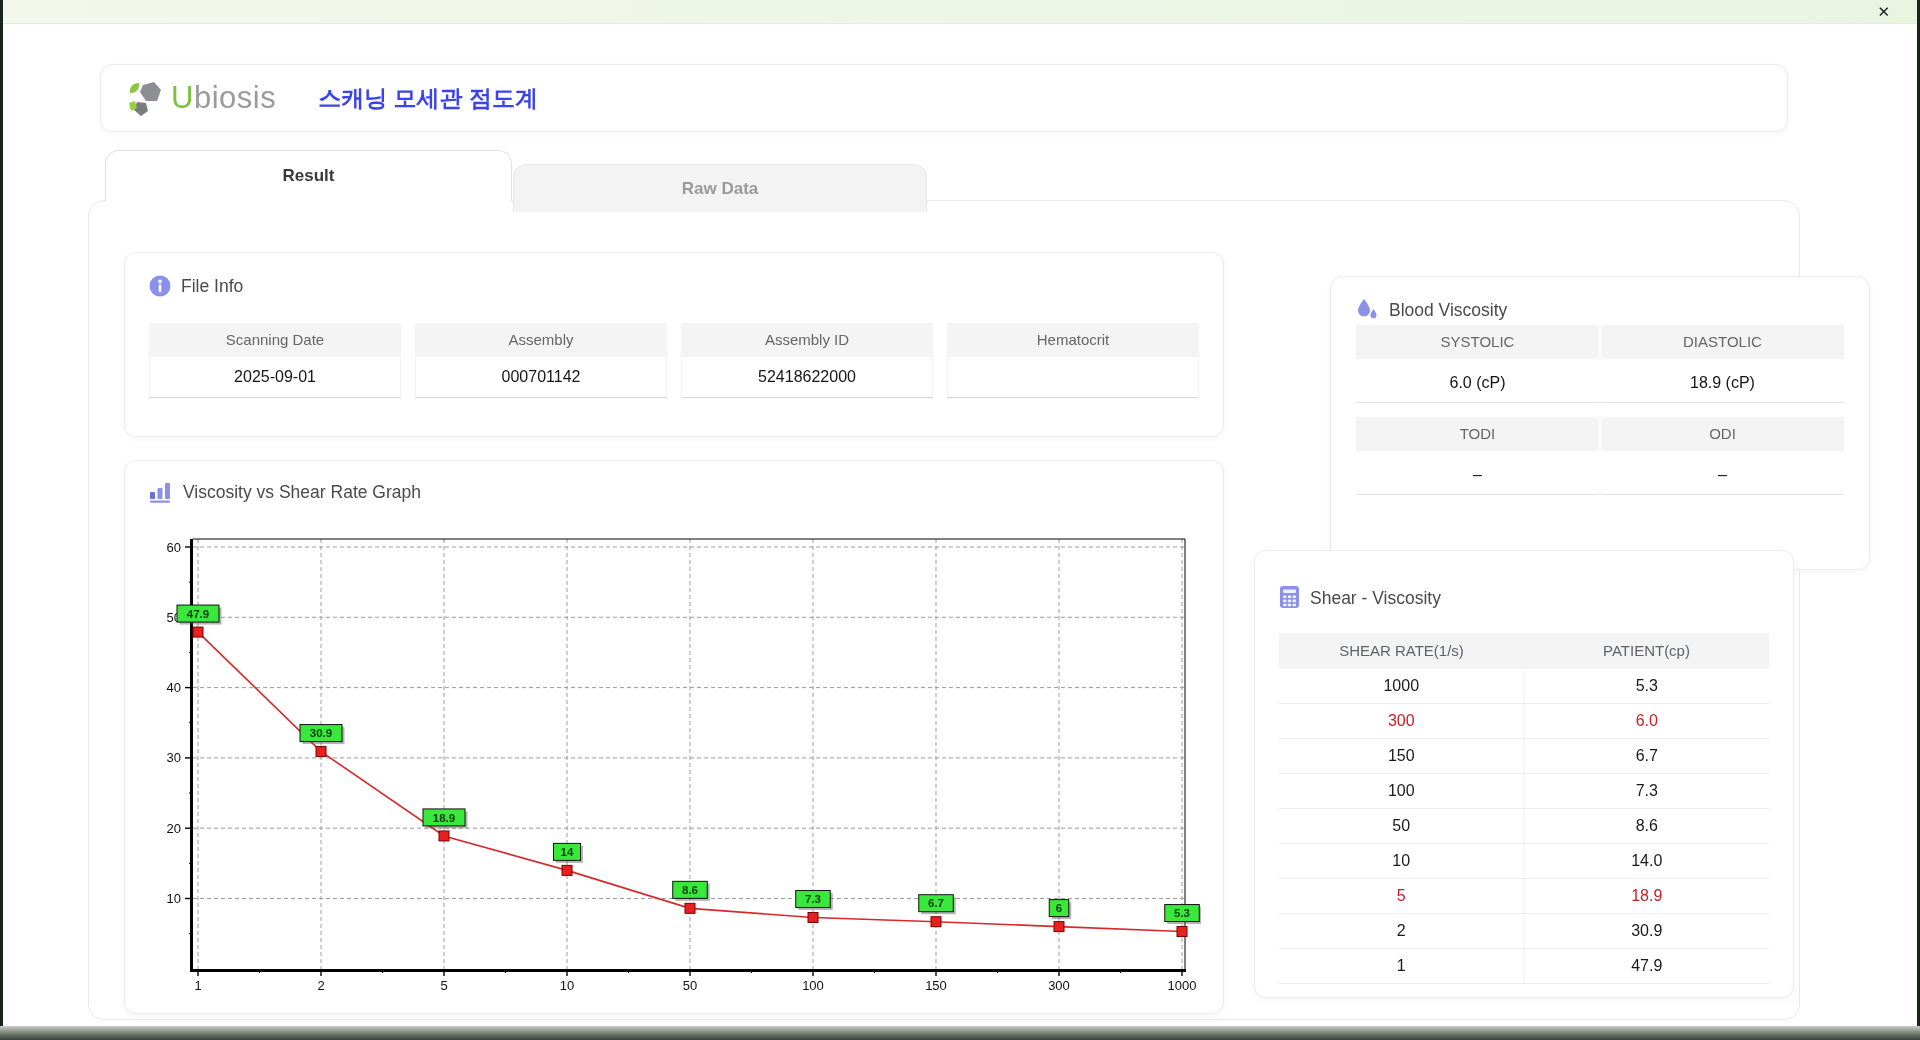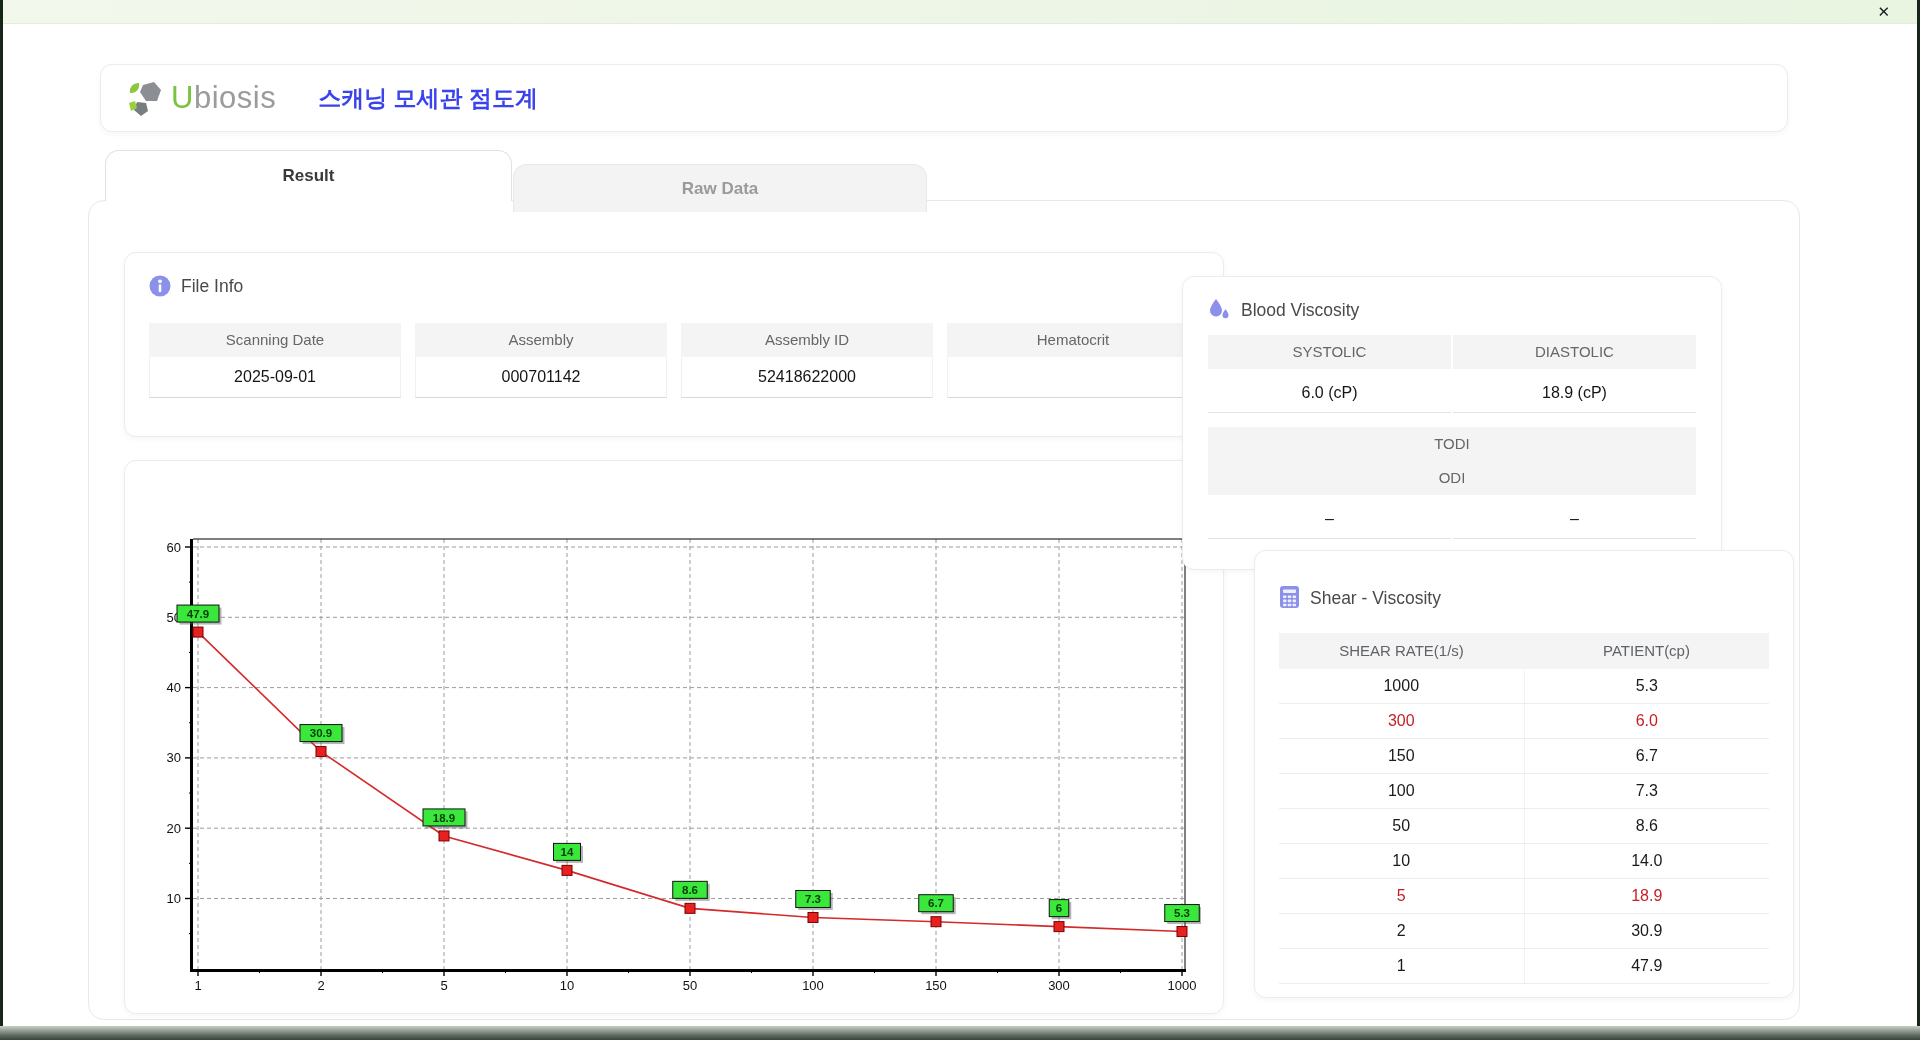--- a/index.html
+++ b/index.html
@@ -38,25 +38,25 @@
   .file-card{left:124px;top:252px;width:1100px;height:185px;padding:22px 24px;box-sizing:border-box;z-index:3;}
   .fields{display:flex;gap:14px;margin-top:26px;}
   .field{flex:1;}
   .field .f-label{height:34px;line-height:34px;background:#f4f4f4;color:#666;font-size:15px;text-align:center;}
   .field .f-value{height:40px;line-height:40px;background:#fff;color:#151515;font-size:16px;text-align:center;
                   border-bottom:1px solid #d8d8d8;border-left:1px solid #f0f0f0;border-right:1px solid #f0f0f0;}
   
   .graph-card{left:124px;top:460px;width:1100px;height:554px;padding:20px 24px;box-sizing:border-box;z-index:3;}
   .chart-wrap{position:absolute;left:24px;top:58px;width:1052px;height:492px;}
   
-  .bv-card{left:1182px;top:276px;width:540px;height:294px;padding:20px 24px;box-sizing:border-box;z-index:3;}
+  .bv-card{left:1330px;top:276px;width:540px;height:294px;padding:20px 24px;box-sizing:border-box;z-index:3;}
   .pair-row{display:flex;}
   .pair-row .cell{flex:1;text-align:center;box-sizing:border-box;}
-  .pair-head{margin-top:14px;}
-  .pair-head.second{margin-top:10px;flex-direction:column;}
+  .pair-head{margin-top:4px;}
+  .pair-head.second{margin-top:10px;}
   .pair-head .cell{height:34px;line-height:34px;background:#f4f4f4;color:#666;font-size:15px;margin:0 1px;}
   .pair-val .cell{height:40px;line-height:40px;background:#fff;color:#151515;font-size:16px;
                   border-bottom:1px solid #e3e3e3;margin:4px 1px;}
   .sv-card{left:1254px;top:550px;width:540px;height:448px;padding:34px 24px;box-sizing:border-box;z-index:3;}
   .sv-table{margin-top:24px;}
   .sv-head{display:flex;background:#f4f4f4;}
   .sv-head .cell{flex:1;height:36px;line-height:36px;text-align:center;color:#5f6368;font-size:15px;}
   .sv-row{display:flex;border-bottom:1px solid #ededed;}
   .sv-row .cell{flex:1;height:34px;line-height:34px;text-align:center;color:#1a1a1a;font-size:16px;}
   .sv-row .cell:first-child{border-right:1px solid #f2f2f2;}
@@ -115,20 +115,29 @@
           <div class="f-value">52418622000</div>
         </div>
         <div class="field">
           <div class="f-label">Hematocrit</div>
           <div class="f-value"></div>
         </div>
       </div>
   </div>
 
   <div class="card graph-card">
+    <div class="sec-title">
+      <svg width="24" height="22" viewBox="0 0 24 22">
+        <rect x="1" y="11" width="5" height="7" rx="1" fill="#6a70e0"></rect>
+        <rect x="8.5" y="7" width="5" height="11" rx="1" fill="#8b90ea"></rect>
+        <rect x="16" y="2" width="5" height="16" rx="1" fill="#8b90ea"></rect>
+        <rect x="1" y="19.4" width="20" height="2.4" rx="1.2" fill="#8b90ea"></rect>
+      </svg>
+      <span>Viscosity vs Shear Rate Graph</span>
+    </div>
     <div class="chart-wrap">
       <svg id="chart-svg" width="1052" height="492" viewBox="0 0 1052 492" font-family="Liberation Sans, DejaVu Sans, sans-serif">
           <line x1="44" y1="379.5" x2="1036" y2="379.5" stroke="#9c9c9c" stroke-width="1" stroke-dasharray="4 3"></line>
           <line x1="36" y1="379.5" x2="44" y2="379.5" stroke="#000" stroke-width="1.4"></line>
           <text x="32" y="384" text-anchor="end" font-size="13" fill="#111">10</text>
           <line x1="44" y1="309.2" x2="1036" y2="309.2" stroke="#9c9c9c" stroke-width="1" stroke-dasharray="4 3"></line>
           <line x1="36" y1="309.2" x2="44" y2="309.2" stroke="#000" stroke-width="1.4"></line>
           <text x="32" y="313.7" text-anchor="end" font-size="13" fill="#111">20</text>
           <line x1="44" y1="238.9" x2="1036" y2="238.9" stroke="#9c9c9c" stroke-width="1" stroke-dasharray="4 3"></line>
           <line x1="36" y1="238.9" x2="44" y2="238.9" stroke="#000" stroke-width="1.4"></line>

